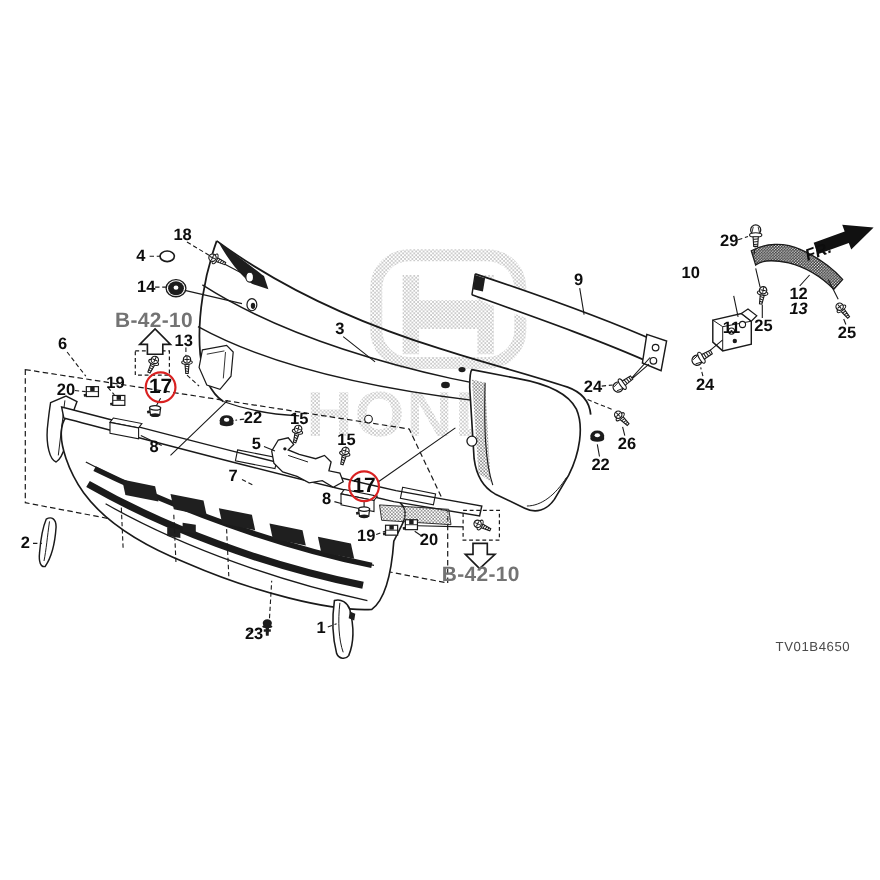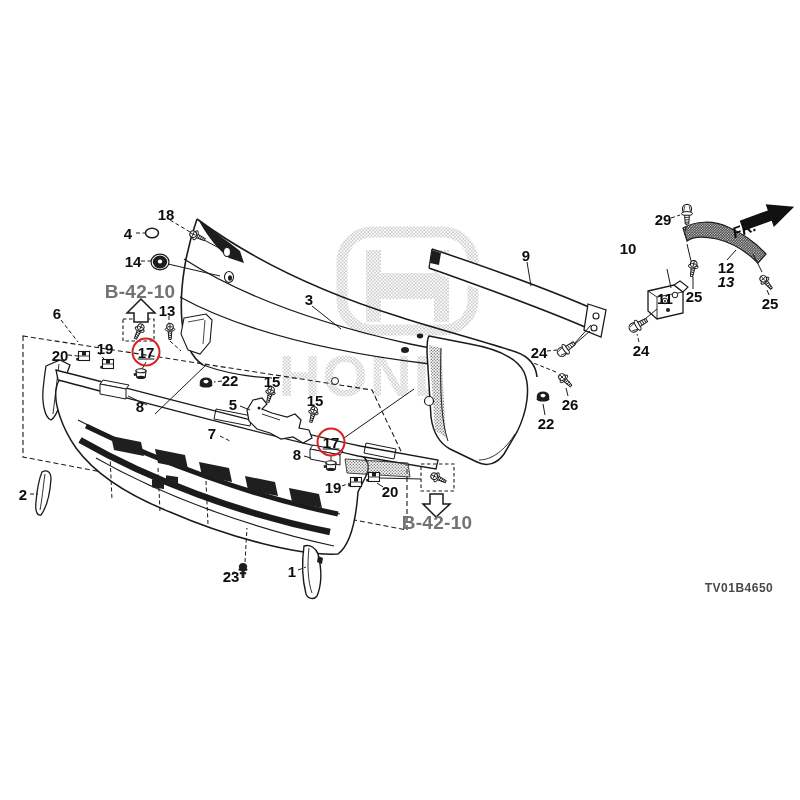--- a/index.html
+++ b/index.html
@@ -3,27 +3,27 @@
 <meta charset="utf-8">
 <style>
   html,body{margin:0;padding:0;background:#fff;}
   #stage{position:relative;width:800px;height:800px;background:#ffffff;overflow:hidden;
          font-family:"Liberation Sans",sans-serif;}
   #art{position:absolute;left:0;top:0;}
   #labels-layer{position:absolute;left:0;top:0;width:800px;height:800px;pointer-events:none;}
   .plabel{position:absolute;transform:translate(-50%,-50%);font-weight:bold;font-size:15px;
           color:#0d0d0d;white-space:nowrap;pointer-events:auto;line-height:1;}
   .plabel.circled{border:2.5px solid var(--hl,#d92121);border-radius:50%;width:25px;height:25px;
-          display:flex;align-items:center;justify-content:center;font-size:15px;background:transparent;text-decoration:underline;}
+          display:flex;align-items:center;justify-content:center;font-size:19px;background:transparent;}
   .reflabel{position:absolute;transform:translate(-50%,-50%);font-weight:bold;font-size:19px;
           color:#737373;white-space:nowrap;pointer-events:auto;letter-spacing:0.3px;}
   .fr-label{position:absolute;left:744px;top:229px;transform:translate(-50%,-50%) rotate(-20deg);
           font-weight:bold;font-style:italic;font-size:15px;color:#0d0d0d;}
   .diagram-code{position:absolute;left:739px;top:588px;transform:translate(-50%,-50%);
-          font-size:12px;color:#4a4a4a;letter-spacing:0.5px;font-weight:bold;}
+          font-size:12px;color:#4a4a4a;letter-spacing:0.5px;}
 </style>
 </head>
 <body>
 
 <div id="stage">
 
 <svg id="art" width="800" height="800" viewBox="0 0 800 800">
   <defs>
     <pattern id="wmDots" width="3.4" height="3.4" patternUnits="userSpaceOnUse">
       <circle cx="0.9" cy="0.9" r="0.8" fill="#b7b7b7"></circle>

